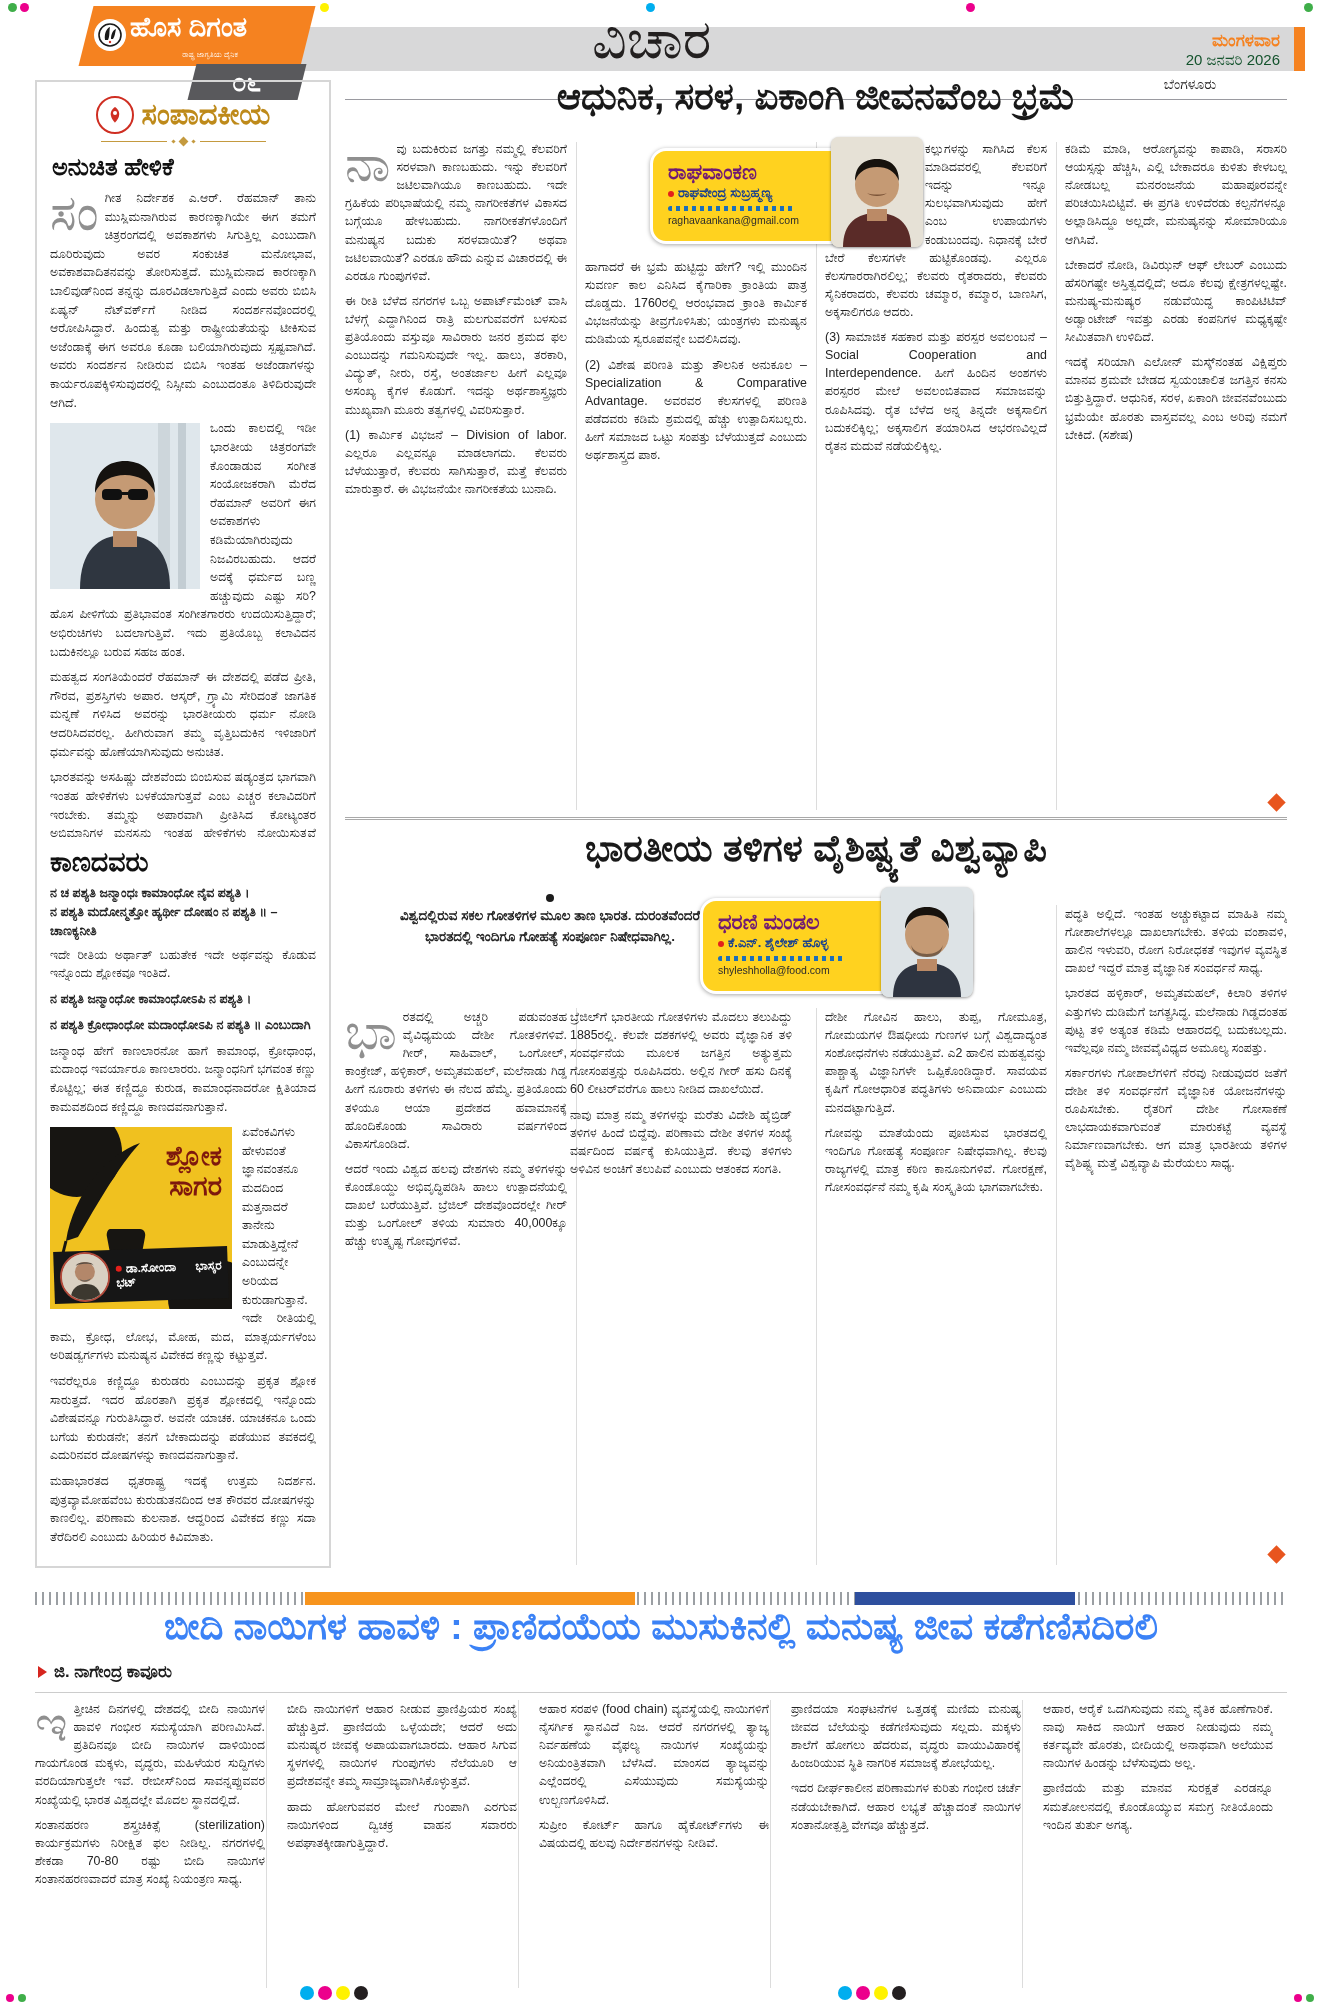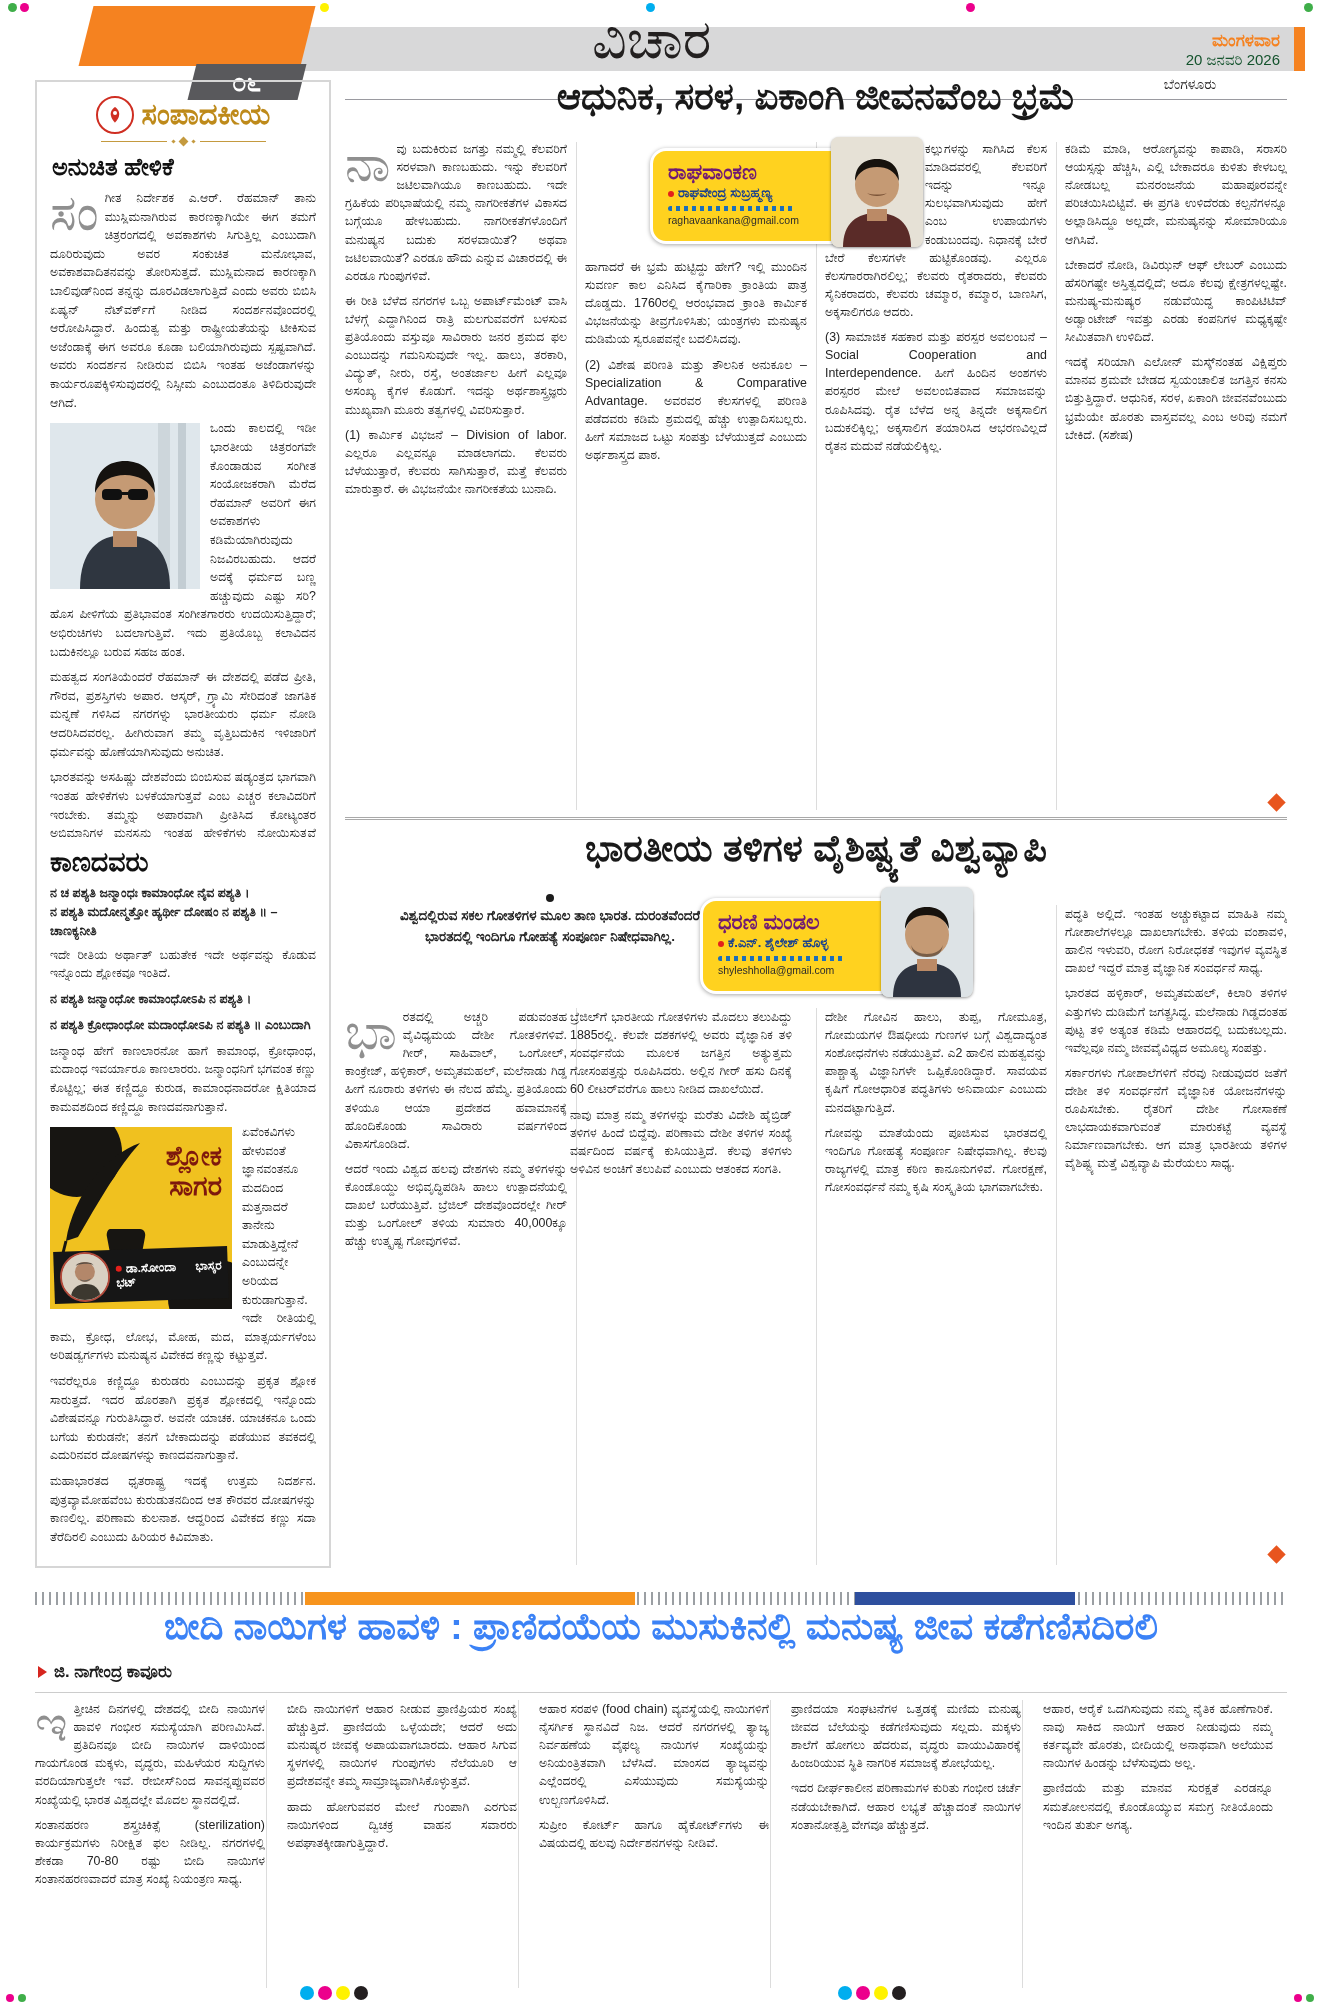--- a/index.html
+++ b/index.html
@@ -92,20 +92,32 @@
   <div class="dot" style="left:8px;top:3px;width:9px;height:9px;background:#3FAE49;"></div>
   <div class="dot" style="left:20px;top:3px;width:9px;height:9px;background:#EC008C;"></div>
   <div class="dot" style="left:320px;top:3px;width:9px;height:9px;background:#FFF200;"></div>
   <div class="dot" style="left:646px;top:3px;width:9px;height:9px;background:#00AEEF;"></div>
   <div class="dot" style="left:966px;top:3px;width:9px;height:9px;background:#EC008C;"></div>
   <div class="dot" style="left:1304px;top:3px;width:9px;height:9px;background:#3FAE49;"></div>
 
   <div class="abs grayband"></div>
   <div class="abs orangebar"></div>
   <div class="abs mast"></div>
+  <div class="abs mastc">
+    <div class="mastlogo">
+      <svg width="24" height="24" viewBox="0 0 24 24">
+          <circle cx="12" cy="12" r="11" fill="#ffffff" stroke="#1a1a1a" stroke-width="1.6"></circle>
+          <path d="M7 17 C6 10 9 5 12 4 C11 9 12 13 10 17 Z" fill="#1a1a1a"></path>
+          <path d="M13 16 C13 11 15 7 18 6 C17 10 17 13 15 16 Z" fill="#1a1a1a"></path>
+          <circle cx="12" cy="19" r="1.2" fill="#cf2e22"></circle>
+        </svg>
+    </div>
+    <div class="masttitle">ಹೊಸ ದಿಗಂತ</div>
+    <div class="masttag">ರಾಷ್ಟ್ರ ಜಾಗೃತಿಯ ದೈನಿಕ</div>
+  </div>
   <div class="abs pagenum">
       <span style="transform:skewX(14deg);display:inline-block;">೦೬</span>
     </div>
   <div class="abs vichara">ವಿಚಾರ</div>
   <div class="abs weekday">ಮಂಗಳವಾರ</div>
   <div class="abs hdate">20 ಜನವರಿ 2026</div>
   <div class="abs hcity">ಬೆಂಗಳೂರು</div>
   <div class="abs hrule"></div>
 
   <div class="abs leftbox">
@@ -136,21 +148,21 @@
           <path d="M30 166 C30 128 48 112 75 112 C102 112 120 128 120 166 Z" fill="#2f3640"></path>
           <path d="M63 108 h24 v16 h-24 z" fill="#b98b67"></path>
           <circle cx="75" cy="76" r="30" fill="#c59a74"></circle>
           <path d="M45 70 C45 46 60 38 75 38 C90 38 105 46 105 70 C100 58 88 52 75 52 C62 52 50 58 45 70 Z" fill="#15120f"></path>
           <rect x="52" y="66" width="20" height="11" rx="4" fill="#101010"></rect>
           <rect x="78" y="66" width="20" height="11" rx="4" fill="#101010"></rect>
           <rect x="70" y="69" width="10" height="3" fill="#101010"></rect>
         </svg>
       </div>
       <p>ಒಂದು ಕಾಲದಲ್ಲಿ ಇಡೀ ಭಾರತೀಯ ಚಿತ್ರರಂಗವೇ ಕೊಂಡಾಡುವ ಸಂಗೀತ ಸಂಯೋಜಕರಾಗಿ ಮೆರೆದ ರೆಹಮಾನ್ ಅವರಿಗೆ ಈಗ ಅವಕಾಶಗಳು ಕಡಿಮೆಯಾಗಿರುವುದು ನಿಜವಿರಬಹುದು. ಆದರೆ ಅದಕ್ಕೆ ಧರ್ಮದ ಬಣ್ಣ ಹಚ್ಚುವುದು ಎಷ್ಟು ಸರಿ? ಹೊಸ ಪೀಳಿಗೆಯ ಪ್ರತಿಭಾವಂತ ಸಂಗೀತಗಾರರು ಉದಯಿಸುತ್ತಿದ್ದಾರೆ; ಅಭಿರುಚಿಗಳು ಬದಲಾಗುತ್ತಿವೆ. ಇದು ಪ್ರತಿಯೊಬ್ಬ ಕಲಾವಿದನ ಬದುಕಿನಲ್ಲೂ ಬರುವ ಸಹಜ ಹಂತ.</p>
-      <p>ಮಹತ್ವದ ಸಂಗತಿಯೆಂದರೆ ರೆಹಮಾನ್ ಈ ದೇಶದಲ್ಲಿ ಪಡೆದ ಪ್ರೀತಿ, ಗೌರವ, ಪ್ರಶಸ್ತಿಗಳು ಅಪಾರ. ಆಸ್ಕರ್, ಗ್ರ್ಯಾಮಿ ಸೇರಿದಂತೆ ಜಾಗತಿಕ ಮನ್ನಣೆ ಗಳಿಸಿದ ನಗರಗಳ್ನು ಭಾರತೀಯರು ಧರ್ಮ ನೋಡಿ ಆದರಿಸಿದವರಲ್ಲ. ಹೀಗಿರುವಾಗ ತಮ್ಮ ವೃತ್ತಿಬದುಕಿನ ಇಳಿಜಾರಿಗೆ ಧರ್ಮವನ್ನು ಹೊಣೆಯಾಗಿಸುವುದು ಅನುಚಿತ.</p>
+      <p>ಮಹತ್ವದ ಸಂಗತಿಯೆಂದರೆ ರೆಹಮಾನ್ ಈ ದೇಶದಲ್ಲಿ ಪಡೆದ ಪ್ರೀತಿ, ಗೌರವ, ಪ್ರಶಸ್ತಿಗಳು ಅಪಾರ. ಆಸ್ಕರ್, ಗ್ರ್ಯಾಮಿ ಸೇರಿದಂತೆ ಜಾಗತಿಕ ಮನ್ನಣೆ ಗಳಿಸಿದ ಅವರನ್ನು ಭಾರತೀಯರು ಧರ್ಮ ನೋಡಿ ಆದರಿಸಿದವರಲ್ಲ. ಹೀಗಿರುವಾಗ ತಮ್ಮ ವೃತ್ತಿಬದುಕಿನ ಇಳಿಜಾರಿಗೆ ಧರ್ಮವನ್ನು ಹೊಣೆಯಾಗಿಸುವುದು ಅನುಚಿತ.</p>
       <p>ಭಾರತವನ್ನು ಅಸಹಿಷ್ಣು ದೇಶವೆಂದು ಬಿಂಬಿಸುವ ಷಡ್ಯಂತ್ರದ ಭಾಗವಾಗಿ ಇಂತಹ ಹೇಳಿಕೆಗಳು ಬಳಕೆಯಾಗುತ್ತವೆ ಎಂಬ ಎಚ್ಚರ ಕಲಾವಿದರಿಗೆ ಇರಬೇಕು. ತಮ್ಮನ್ನು ಅಪಾರವಾಗಿ ಪ್ರೀತಿಸಿದ ಕೋಟ್ಯಂತರ ಅಭಿಮಾನಿಗಳ ಮನಸ್ಸನ್ನು ಇಂತಹ ಹೇಳಿಕೆಗಳು ನೋಯಿಸುತ್ತವೆ ಎಂಬುದನ್ನು ಅವರು ಮರೆಯದಿರಲಿ.</p>
     </div>
     <div class="kanhead">ಕಾಣದವರು</div>
     <p class="shl">ನ ಚ ಪಶ್ಯತಿ ಜನ್ಮಾಂಧಃ ಕಾಮಾಂಧೋ ನೈವ ಪಶ್ಯತಿ ।</p>
     <p class="shl">ನ ಪಶ್ಯತಿ ಮದೋನ್ಮತ್ತೋ ಹ್ಯರ್ಥೀ ದೋಷಂ ನ ಪಶ್ಯತಿ ॥ – ಚಾಣಕ್ಯನೀತಿ</p>
     <div class="kanbody">
       <p>ಇದೇ ರೀತಿಯ ಅರ್ಥಾತ್ ಬಹುತೇಕ ಇದೇ ಅರ್ಥವನ್ನು ಕೊಡುವ ಇನ್ನೊಂದು ಶ್ಲೋಕವೂ ಇಂತಿದೆ.</p>
       <p class="shl">ನ ಪಶ್ಯತಿ ಜನ್ಮಾಂಧೋ ಕಾಮಾಂಧೋಽಪಿ ನ ಪಶ್ಯತಿ ।</p>
       <p class="shl" style="margin-bottom:7px;">ನ ಪಶ್ಯತಿ ಕ್ರೋಧಾಂಧೋ ಮದಾಂಧೋಽಪಿ ನ ಪಶ್ಯತಿ ॥ ಎಂಬುದಾಗಿ</p>
       <p>ಜನ್ಮಾಂಧ ಹೇಗೆ ಕಾಣಲಾರನೋ ಹಾಗೆ ಕಾಮಾಂಧ, ಕ್ರೋಧಾಂಧ, ಮದಾಂಧ ಇವರ್ಯಾರೂ ಕಾಣಲಾರರು. ಜನ್ಮಾಂಧನಿಗೆ ಭಗವಂತ ಕಣ್ಣು ಕೊಟ್ಟಿಲ್ಲ; ಈತ ಕಣ್ಣಿದ್ದೂ ಕುರುಡ, ಕಾಮಾಂಧನಾದರೋ ಕ್ಷಿತಿಯಾದ ಕಾಮವಶದಿಂದ ಕಣ್ಣಿದ್ದೂ ಕಾಣದವನಾಗುತ್ತಾನೆ.</p>
@@ -234,21 +246,21 @@
   <div class="abs divider2"></div>
 
   <div class="abs h2a">ಭಾರತೀಯ ತಳಿಗಳ ವೈಶಿಷ್ಟ್ಯತೆ ವಿಶ್ವವ್ಯಾಪಿ</div>
   <div class="abs sfdot"></div>
   <div class="abs standfirst">ವಿಶ್ವದಲ್ಲಿರುವ ಸಕಲ ಗೋತಳಿಗಳ ಮೂಲ ತಾಣ ಭಾರತ. ದುರಂತವೆಂದರೆ ಭಾರತದಲ್ಲಿ ಇಂದಿಗೂ ಗೋಹತ್ಯೆ ಸಂಪೂರ್ಣ ನಿಷೇಧವಾಗಿಲ್ಲ.</div>
 
   <div class="abox" style="left:700px;top:898px;">
     <div class="t">ಧರಣಿ ಮಂಡಲ</div>
     <div class="n"><span class="reddot"></span><span>ಕೆ.ಎನ್. ಶೈಲೇಶ್ ಹೊಳ್ಳ</span></div>
     <div class="dl"></div>
-    <div class="em">shyleshholla@gmail.com</div>
+    <div class="em">shyleshholla@food.com</div>
     <div class="aphoto">
       <svg width="92" height="110" viewBox="0 0 92 110">
           <rect width="92" height="110" fill="#dde3e6"></rect>
           <path d="M12 110 C12 86 26 76 46 76 C66 76 80 86 80 110 Z" fill="#2e3440"></path>
           <path d="M36 72 h20 v12 h-20 z" fill="#bb8a66"></path>
           <circle cx="46" cy="48" r="22" fill="#c59a74"></circle>
           <path d="M24 42 C24 27 34 20 46 20 C58 20 68 27 68 42 C64 32 56 28 46 28 C36 28 28 32 24 42 Z" fill="#17120d"></path>
           <path d="M30 58 C34 70 58 70 62 58 C60 66 58 70 46 70 C34 70 32 66 30 58 Z" fill="#3a2c20" opacity="0.55"></path>
         </svg>
     </div>

